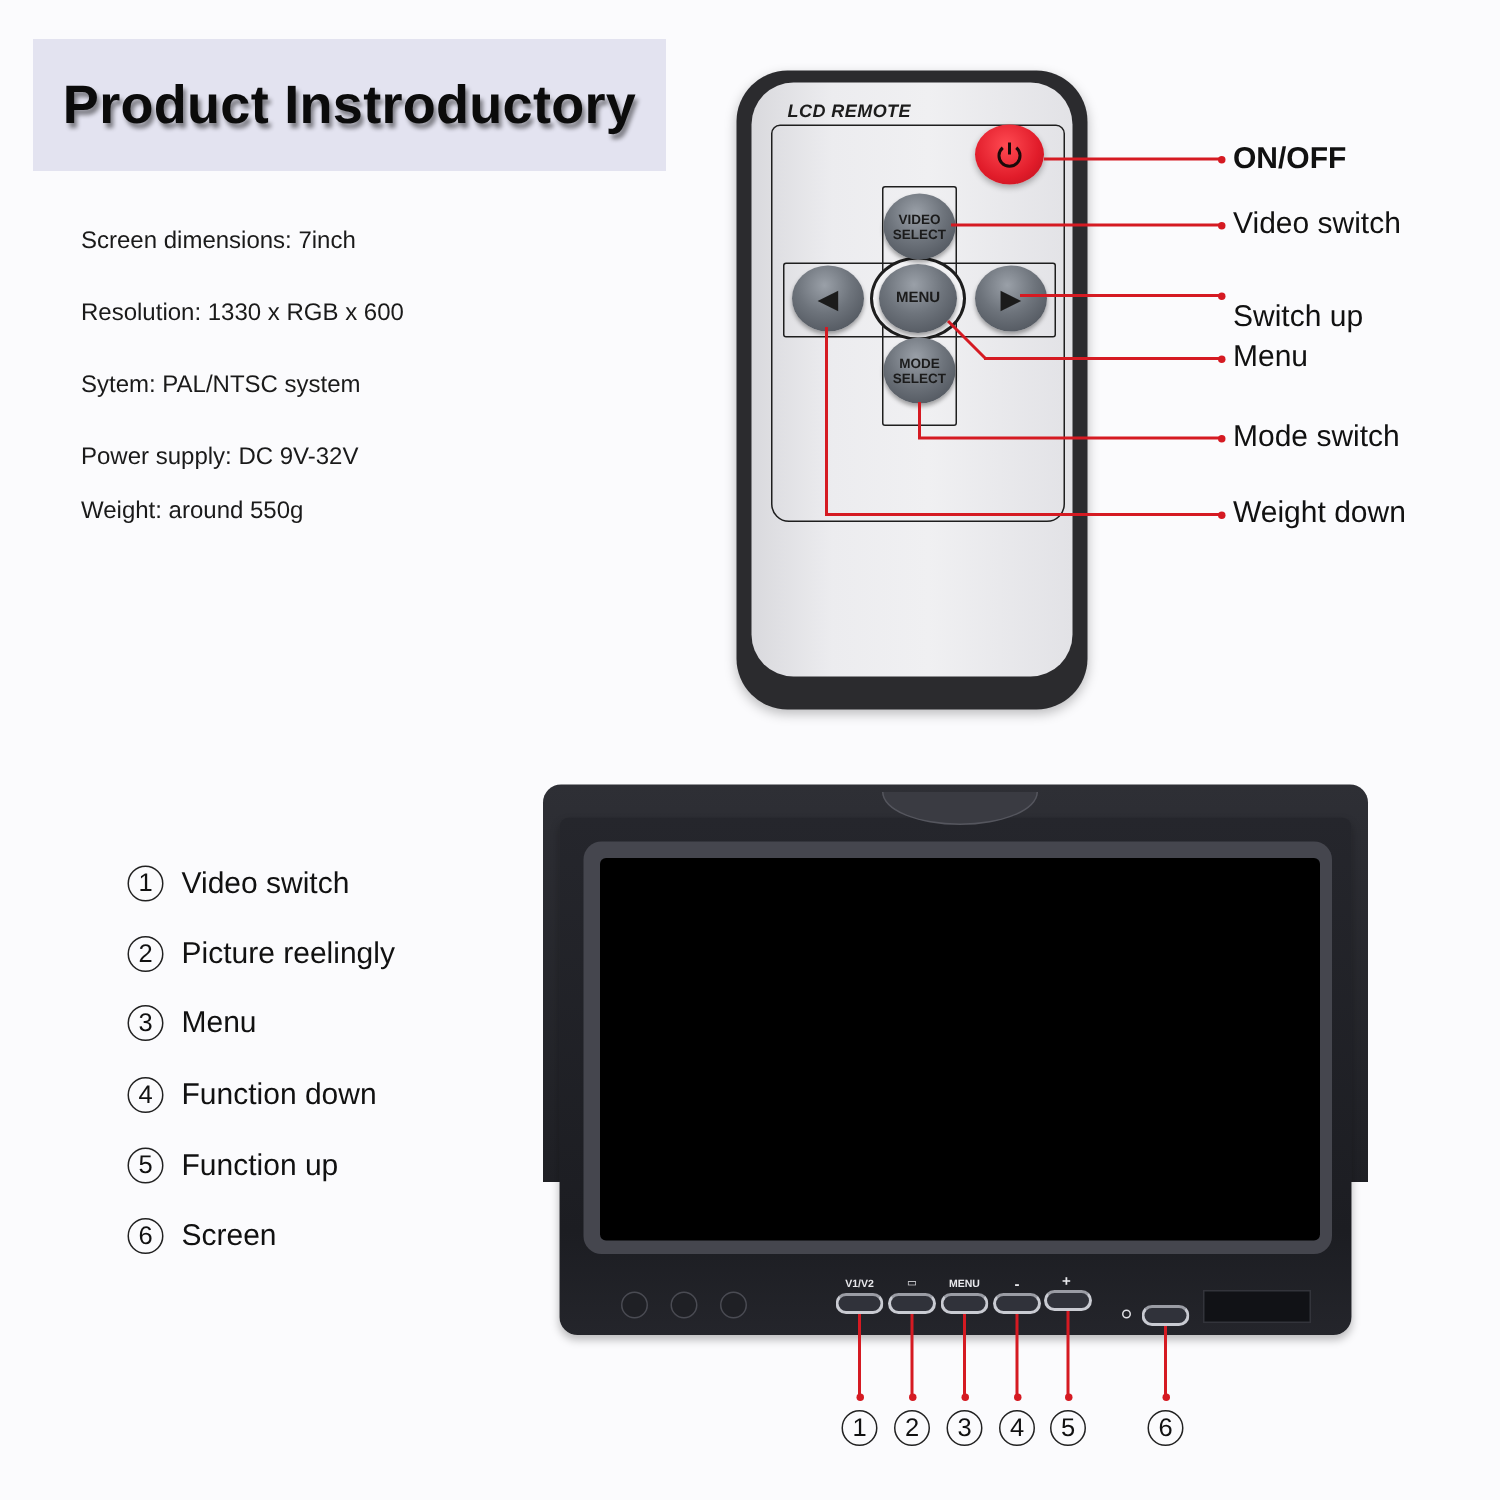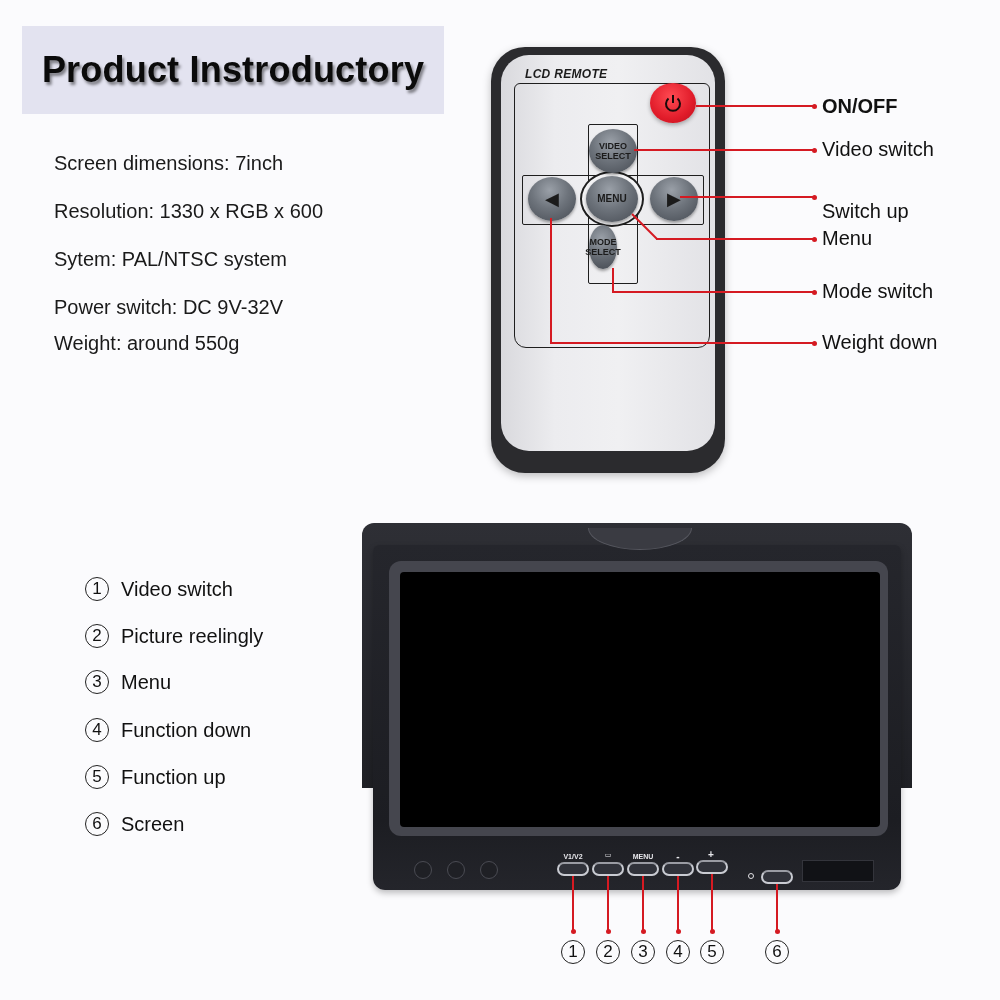--- a/index.html
+++ b/index.html
@@ -13,21 +13,21 @@
       display: flex; align-items: center; justify-content: center;
     }
     .title-banner h1 {
       font-family: "Liberation Sans", "DejaVu Sans", sans-serif;
       font-weight: 700; font-size: 36px; color: #0b0b0b; letter-spacing: 0.2px;
       text-shadow: 2px 3px 3px rgba(0,0,0,0.45);
     }
 
     
     .specs { position: absolute; left: 54px; top: 152px; }
-    .spec-line { position: absolute; left: 0; font-size: 20px; color: #1a1a1a; white-space: nowrap; text-align: right; }
+    .spec-line { position: absolute; left: 0; font-size: 16px; color: #1a1a1a; white-space: nowrap; text-align: right; }
 
     
     .remote {
       position: absolute; left: 491px; top: 47px; width: 234px; height: 426px;
       background: #2b2b2e; border-radius: 34px;
       box-shadow: 0 3px 8px rgba(0,0,0,0.25);
     }
     .remote-face {
       position: absolute; left: 10px; top: 8px; right: 10px; bottom: 22px;
       background: linear-gradient(90deg, #d9d9dd 0%, #ececef 25%, #f0f0f2 55%, #e2e2e6 100%);
@@ -131,21 +131,21 @@
 <body>
 
 <div class="title-banner">
   <h1>Product Instroductory</h1>
 </div>
 
 <div class="specs">
   <div class="spec-line" style="top:0px">Screen dimensions: 7inch</div>
   <div class="spec-line" style="top:48px">Resolution: 1330 x RGB x 600</div>
   <div class="spec-line" style="top:96px">Sytem: PAL/NTSC system</div>
-  <div class="spec-line" style="top:144px">Power switch: DC 9V-32V</div>
+  <div class="spec-line" style="top:144px">Power supply: DC 9V-32V</div>
   <div class="spec-line" style="top:180px">Weight: around 550g</div>
 </div>
 
 <div class="remote">
   <div class="remote-face">
     <div class="remote-brand">LCD REMOTE</div>
     <div class="remote-panel"></div>
   </div>
 </div>
 <div class="dpad-vert"></div>
@@ -158,21 +158,21 @@
     <line x1="11" y1="3" x2="11" y2="11" stroke="#1a0a0a" stroke-width="2"></line>
   </svg>
 </div>
 
 <div class="rbtn" style="left:589px;top:129px;width:48px;height:44px;">
   <span style="width:36px;">VIDEO SELECT</span>
 </div>
 <div class="rbtn" style="left:586px;top:176px;width:52px;height:46px;font-size:10px;">
   <span>MENU</span>
 </div>
-<div class="rbtn" style="left:589px;top:225px;width:28px;height:44px;">
+<div class="rbtn" style="left:589px;top:225px;width:48px;height:44px;">
   <span style="width:36px;">MODE SELECT</span>
 </div>
 <div class="rbtn" style="left:528px;top:177px;width:48px;height:44px;font-size:18px;">
   <span>◀</span>
 </div>
 <div class="rbtn" style="left:650px;top:177px;width:48px;height:44px;font-size:18px;">
   <span>▶</span>
 </div>
 
 <div class="lead" style="left:696px;top:105px;width:118px;height:2px;"></div>

